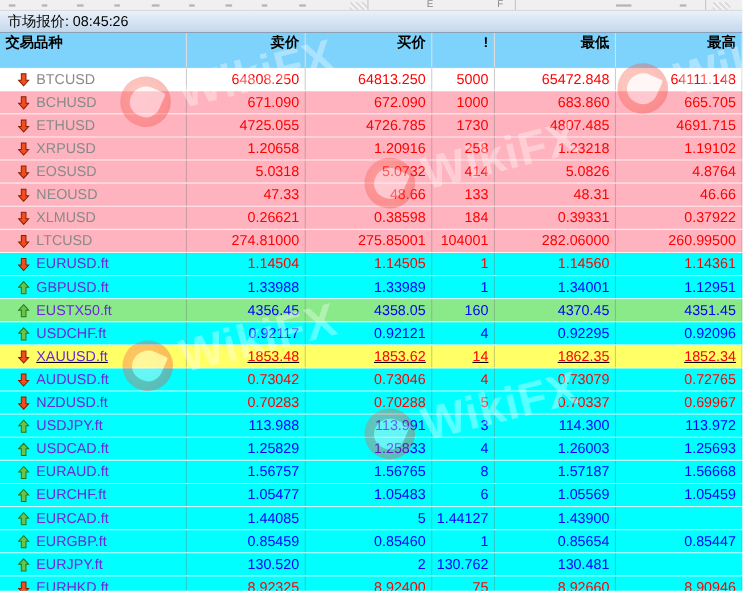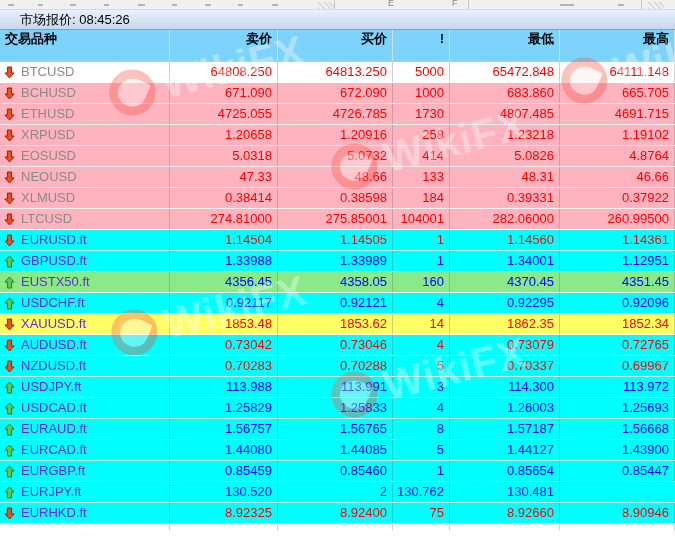--- a/index.html
+++ b/index.html
@@ -10,36 +10,36 @@
     font-size:13px; color:#000;
   }
   
   .toolbar-strip { position:relative; height:10px; background:#f0f0f0; border-bottom:1px solid #d9d9d9; overflow:hidden; }
   .toolbar-strip .frag { position:absolute; bottom:1px; color:#8a8a8a; font-size:9px; line-height:9px; }
   .toolbar-strip .dash { position:absolute; bottom:3px; height:2px; background:#b4b4b4; }
   .toolbar-strip .vsep { position:absolute; top:0; width:1px; height:10px; background:#c6c6c6; }
   .toolbar-strip .hatch { position:absolute; top:2px; width:16px; height:7px;
     background:repeating-linear-gradient(45deg,#dcdcdc 0 2px,#f3f3f3 2px 4px); }
   
-  .titlebar { height:20px; line-height:19px; padding-left:20px;
+  .titlebar { height:20px; line-height:19px; padding-left:7px;
     background:linear-gradient(#e9f1fb,#c5d8ec); border-bottom:1px solid #8ba0b5; color:#000; }
   
   .grid-row { display:grid; grid-template-columns:170px 108px 115px 57px 110px 115px; width:675px; }
   .thead { height:32px; background:#7dd3fc; border-bottom:1px solid #c5c5c5;font-weight:bold; }
   .hcell { line-height:17px; border-right:1px solid #dcdcdc; padding:0 5px; white-space:nowrap; overflow:hidden; }
   .hcell.r { text-align:right; }
   .row { height:21px; border-bottom:1px solid rgba(255,255,255,0.8); }
   .cell { line-height:20px; border-right:1px solid rgba(115,115,115,0.35); white-space:nowrap; overflow:hidden; }
-  .cell.sym { display:flex; align-items:center; gap:6px; padding-left:4px; }
+  .cell.sym { display:flex; align-items:center; gap:6px; padding-left:16px; }
   .cell.num { text-align:right; padding-right:5px; }
   .bg-white  { background:#ffffff; }
   .bg-pink   { background:var(--row-pink,#ffb3bf); }
   .bg-cyan   { background:var(--row-cyan,#00ffff); }
   .bg-green  { background:var(--row-green,#8aea8a); }
-  .bg-yellow { background:var(--row-yellow,#ffff66); }
+  .bg-yellow { background:var(--row-yellow,#ffff66);text-decoration:underline; }
   .c-red  .num { color:var(--text-down,#ff0000); }
   .c-blue .num { color:var(--text-up,#0000ff); }
   .sym-gray  .sym-name { color:var(--symbol-gray,#8a8a8a); }
   .sym-black .sym-name { color:#6d28d9; }
   .arrow { flex:0 0 auto; }
   .arrow.down { transform:rotate(180deg); }
   .arrow.up   path { fill:var(--arrow-up,#6cc24a);  stroke:#1e7a1e; stroke-width:1; }
   .arrow.down path { fill:var(--arrow-down,#f04e20); stroke:#8b1e00; stroke-width:1; }
   .partial-row { height:6px; background:#fff; }
   .partial-row .cell { height:6px; }
@@ -174,21 +174,21 @@
     <div class="cell num">46.66</div>
   </div>
 
   <div class="grid-row row bg-pink c-red sym-gray">
     <div class="cell sym">
       <svg class="arrow down" width="11" height="13" viewBox="0 0 12 14">
         <path d="M6 1 L11 6.5 L8.3 6.5 L8.3 13 L3.7 13 L3.7 6.5 L1 6.5 Z"></path>
       </svg>
       <span class="sym-name">XLMUSD</span>
     </div>
-    <div class="cell num">0.38414</div>
+    <div class="cell num">0.26621</div>
     <div class="cell num">0.38598</div>
     <div class="cell num">184</div>
     <div class="cell num">0.39331</div>
     <div class="cell num">0.37922</div>
   </div>
 
   <div class="grid-row row bg-pink c-red sym-gray">
     <div class="cell sym">
       <svg class="arrow down" width="11" height="13" viewBox="0 0 12 14">
         <path d="M6 1 L11 6.5 L8.3 6.5 L8.3 13 L3.7 13 L3.7 6.5 L1 6.5 Z"></path>
@@ -335,29 +335,41 @@
       </svg>
       <span class="sym-name">EURAUD.ft</span>
     </div>
     <div class="cell num">1.56757</div>
     <div class="cell num">1.56765</div>
     <div class="cell num">8</div>
     <div class="cell num">1.57187</div>
     <div class="cell num">1.56668</div>
   </div>
 
+  <div class="grid-row row bg-cyan c-blue sym-black">
+    <div class="cell sym">
+      <svg class="arrow up" width="11" height="13" viewBox="0 0 12 14">
+        <path d="M6 1 L11 6.5 L8.3 6.5 L8.3 13 L3.7 13 L3.7 6.5 L1 6.5 Z"></path>
+      </svg>
+      <span class="sym-name">EURCHF.ft</span>
+    </div>
+    <div class="cell num">1.05477</div>
+    <div class="cell num">1.05483</div>
+    <div class="cell num">6</div>
+    <div class="cell num">1.05569</div>
+    <div class="cell num">1.05459</div>
+  </div>
 
   <div class="grid-row row bg-cyan c-blue sym-black">
     <div class="cell sym">
       <svg class="arrow up" width="11" height="13" viewBox="0 0 12 14">
         <path d="M6 1 L11 6.5 L8.3 6.5 L8.3 13 L3.7 13 L3.7 6.5 L1 6.5 Z"></path>
       </svg>
       <span class="sym-name">EURCAD.ft</span>
     </div>
-    <div class="cell num">1.44080</div>
     <div class="cell num">1.44085</div>
     <div class="cell num">5</div>
     <div class="cell num">1.44127</div>
     <div class="cell num">1.43900</div>
   </div>
 
   <div class="grid-row row bg-cyan c-blue sym-black">
     <div class="cell sym">
       <svg class="arrow up" width="11" height="13" viewBox="0 0 12 14">
         <path d="M6 1 L11 6.5 L8.3 6.5 L8.3 13 L3.7 13 L3.7 6.5 L1 6.5 Z"></path>

